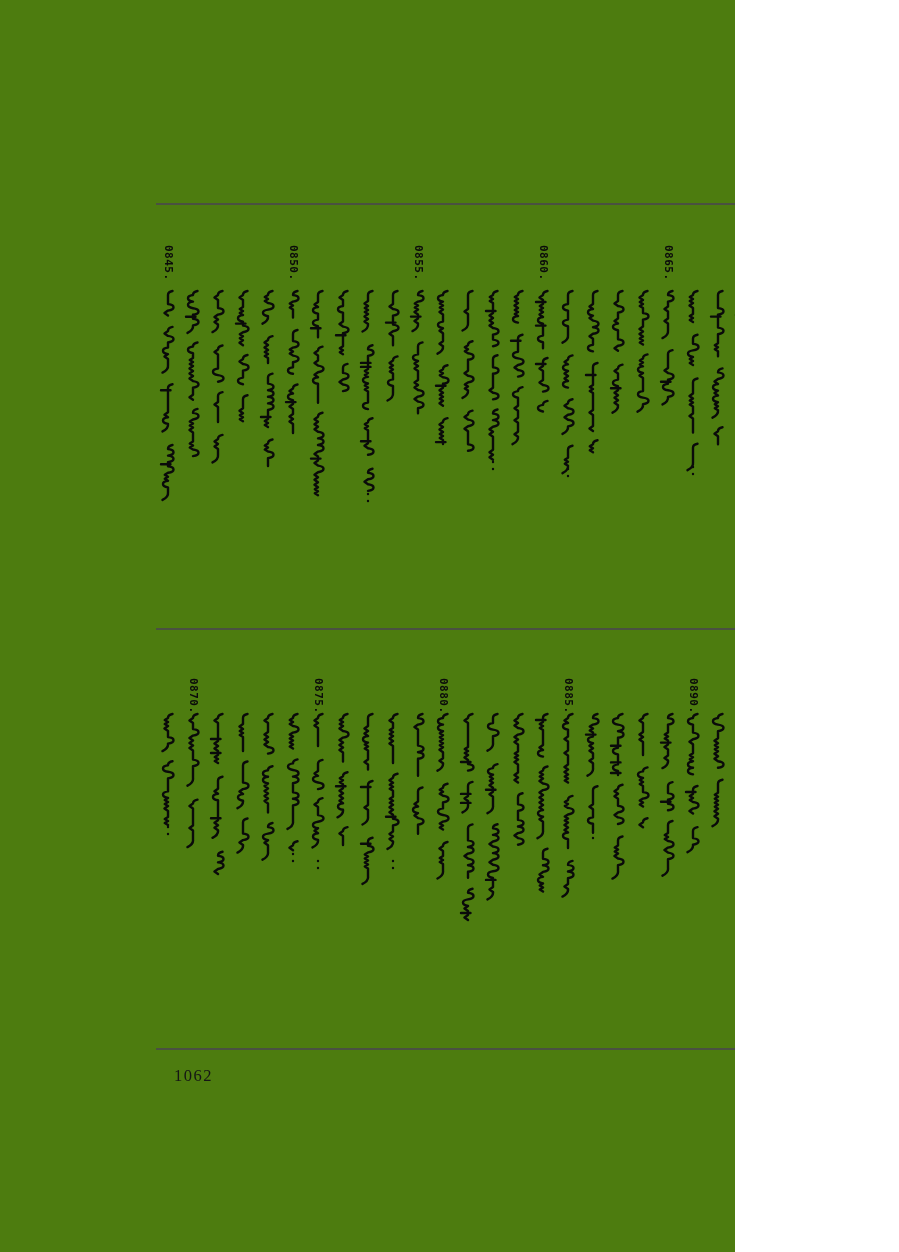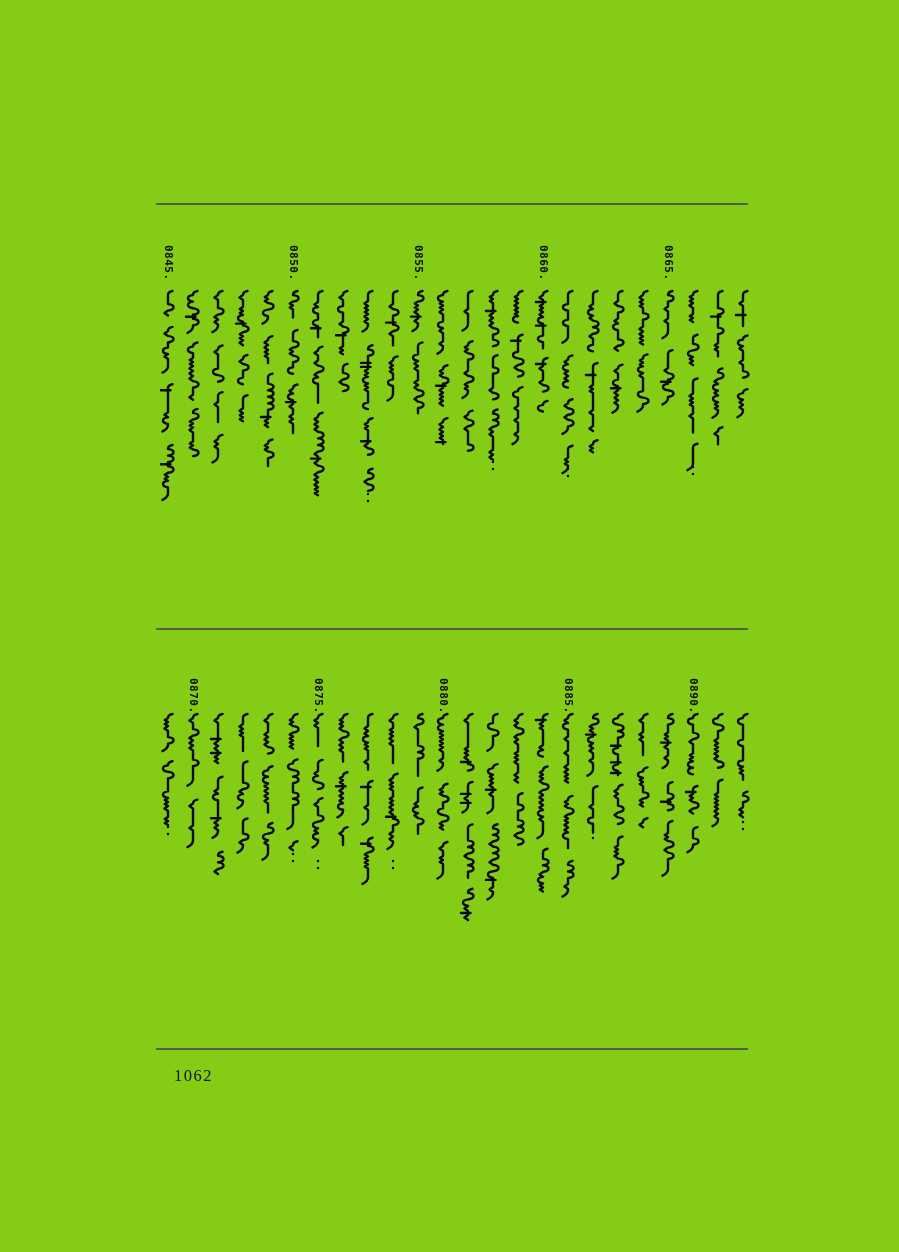--- a/index.html
+++ b/index.html
@@ -1,18 +1,18 @@
 <!DOCTYPE html>
 <html><head>
 <meta charset="utf-8">
 <style>
   html,body { margin:0; padding:0; background:#ffffff; }
   #page {
-    position:relative; width:899px; height:1252px;
-    background:#84cc16; overflow:hidden;
+    position:relative; width:735px; height:1252px;
+    background:#4d7c0f; overflow:hidden;
     font-family:"Liberation Serif", serif;
   }
   .rule {
     position:absolute; height:2px; background:#4a4a4a; opacity:0.85;
   }
   #script-canvas { position:absolute; left:0; top:0; }
   #script-canvas path {
     stroke:#0a0a0a; stroke-width:2.4; fill:none;
     stroke-linecap:round; stroke-linejoin:round;
   }

